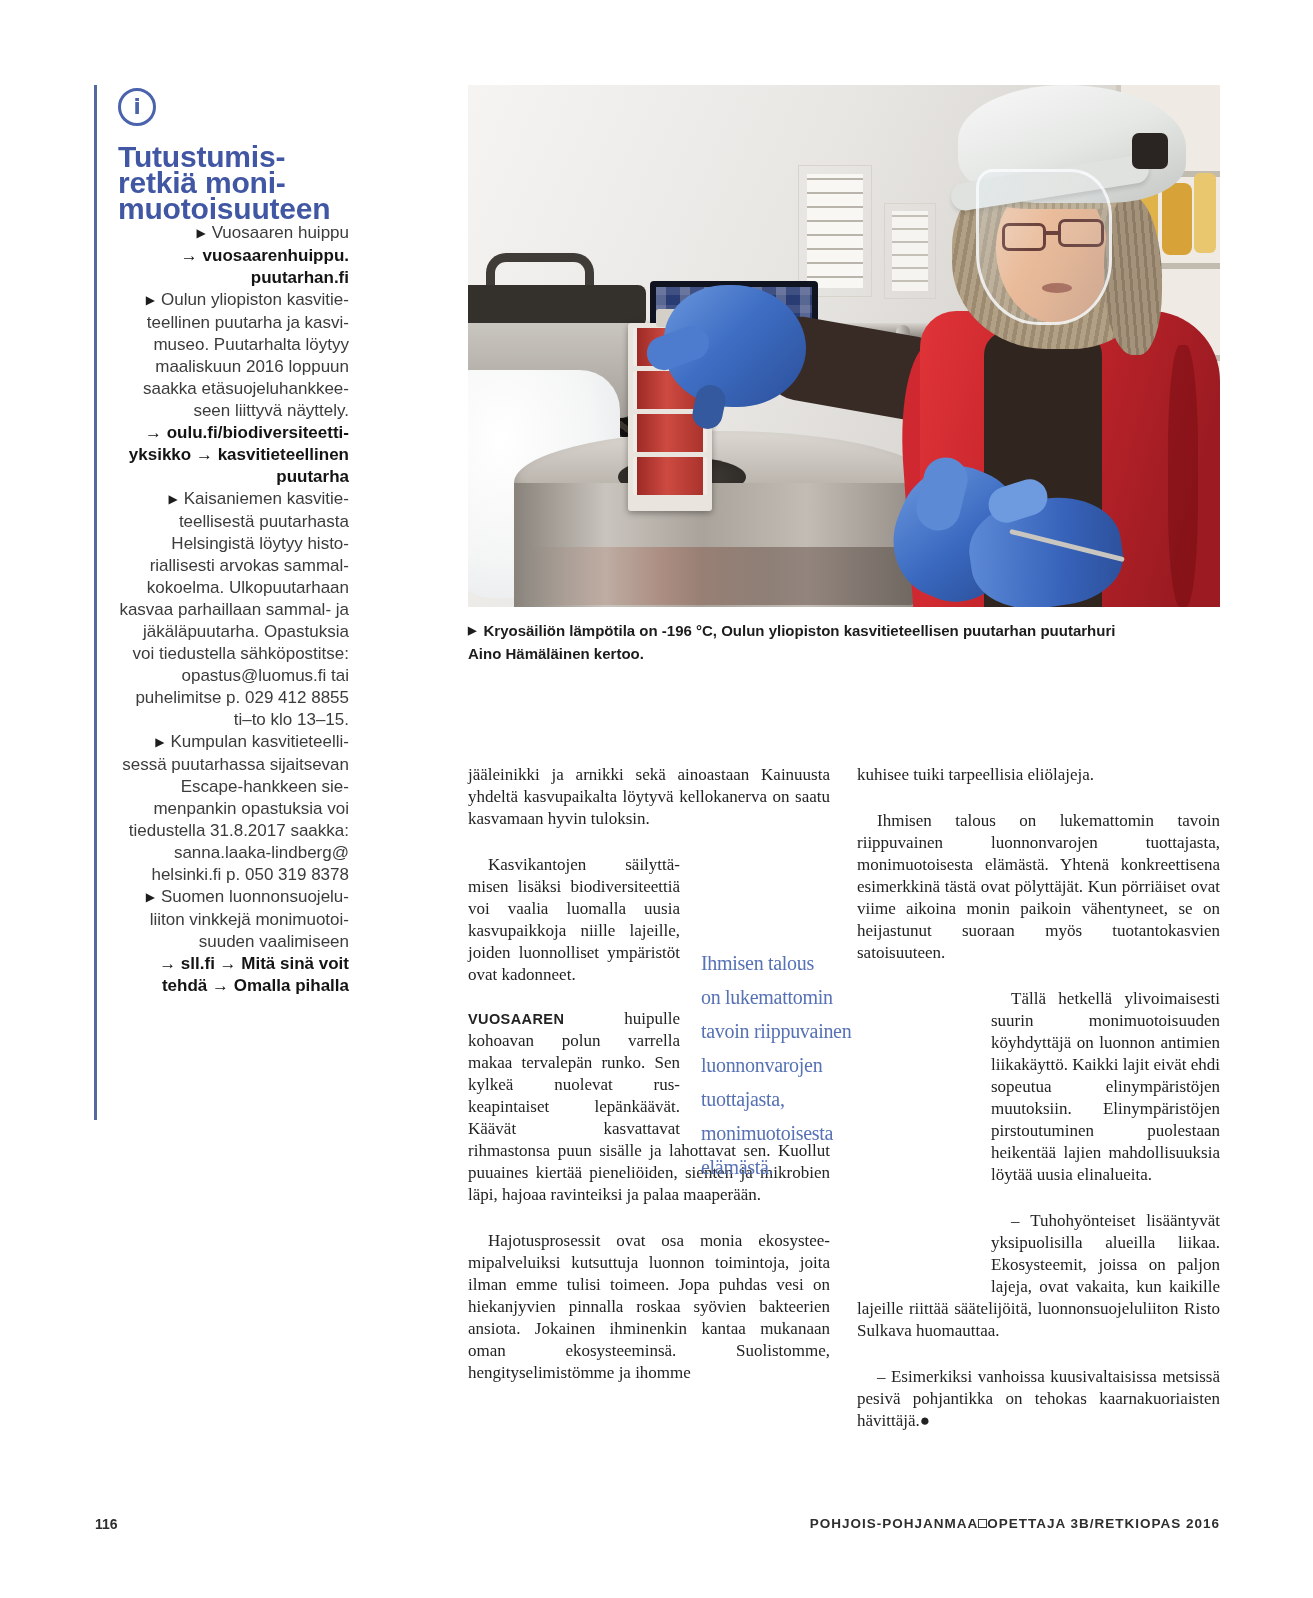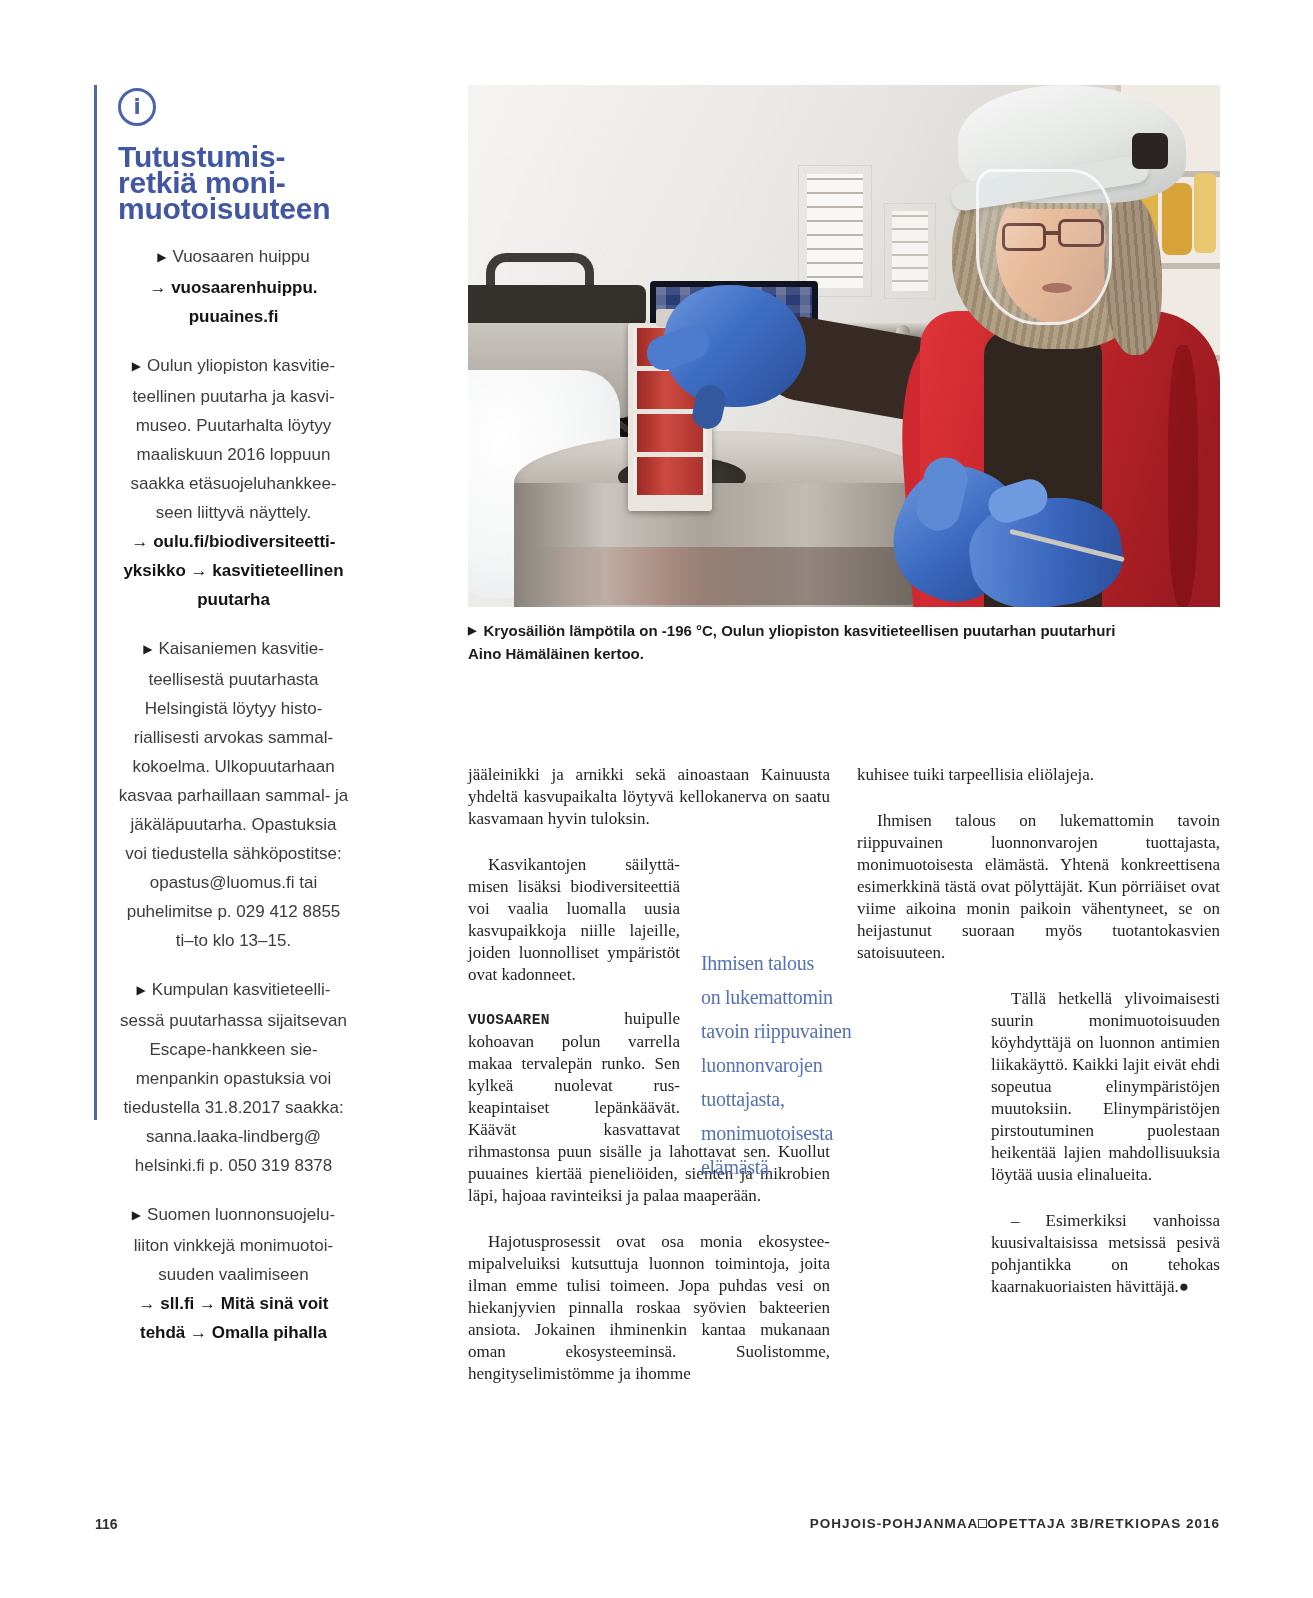--- a/index.html
+++ b/index.html
@@ -8,22 +8,22 @@
           font-family:"Liberation Sans", sans-serif; }
 
   
   .accent-rule { position:absolute; left:94px; top:85px; width:3px; height:1035px; background:#53689f; }
   .sidebar { position:absolute; left:118px; top:88px; width:231px; }
   .info-icon { width:38px; height:38px; border:3px solid #4a63ac; border-radius:50%;
                display:flex; align-items:center; justify-content:center;
                color:#4a63ac; font-size:21px; font-weight:600; font-family:"DejaVu Sans", sans-serif; }
   .sb-heading { margin-top:18px; font-size:30px; line-height:26px; font-weight:bold;
                 color:#4157a3; white-space:pre-line; letter-spacing:-0.2px; }
-  .sb-item { margin-top:20px; font-size:17px; line-height:29px; color:#3c3c3c;
-             text-align:center; hyphens:manual; }
+  .sb-item { font-size:17px; line-height:22px; color:#3c3c3c;
+             text-align:right; hyphens:manual; }
   .sb-bullet { font-size:12px; color:#1d1d1d; margin-right:6px; position:relative; top:-1px; }
   .sb-link { display:block; font-weight:bold; color:#141414; white-space:pre-line; }
   .sb-item .sb-text { display:inline; }
 
   
   .photo { position:absolute; left:468px; top:85px; width:752px; height:522px; overflow:hidden; background:#ddd; }
   .photo div { position:absolute; }
   .ph-wall { inset:0; background:linear-gradient(115deg,#f5f4f2 0%,#e8e6e3 40%,#d4d1cc 75%,#c8c4be 100%); }
   .ph-shelf { left:648px; top:0; width:104px; height:522px; background:#efebe4; border-left:5px solid #cfc9bf;
               background-image:repeating-linear-gradient(180deg, rgba(0,0,0,0) 0 86px, #c2bbb0 86px 92px); }
@@ -122,21 +122,21 @@
 
   
   .article { position:absolute; left:468px; top:740px; width:752px; height:730px;
              font-family:"Liberation Serif","DejaVu Serif", serif; font-size:17px; line-height:22px; color:#232323; }
   .col { position:absolute; top:0; }
   .col-left  { left:0; width:362px; }
   .col-right { left:389px; width:363px; }
   .article p { text-align:justify; hyphens:manual;margin-top:24px; }
   .article p.ind { text-indent:20px; }
   .article p.lead-para { margin-top:22px; }
-  .lead-in { font-family:Liberation Mono, monospace; font-weight:bold; font-size:14.5px; letter-spacing:.4px; }
+  .lead-in { font-family:Liberation Sans, sans-serif; font-weight:bold; font-size:14.5px; letter-spacing:.4px; }
   .intrude-r { float:right; width:150px; height:270px; }
   .intrude-l { float:left;  width:134px; height:292px; }
   .pull-quote { position:absolute; left:233px; top:206px; width:268px;
                 font-family:Liberation Serif, serif; font-size:20px; line-height:34px;
                 color:#5671b4; white-space:pre-line; letter-spacing:-0.3px; }
 
   
   .page-number { position:absolute; left:95px; top:1516px; font-size:14px; font-weight:bold; color:#2e2e2e; }
   .footer-right { position:absolute; right:93px; top:1516px; display:flex; align-items:center; 
                   font-size:13.5px; font-weight:bold; letter-spacing:1px; color:#2e2e2e; }
@@ -151,21 +151,21 @@
 
   <div class="sidebar">
     <div class="info-icon">i</div>
     <div class="sb-heading">Tutustumis-
 retkiä moni-
 muotoisuuteen</div>
 
     <div class="sb-item">
       <span class="sb-bullet">▶</span><span class="sb-text">Vuosaaren huippu</span>
       <span class="sb-link">→ vuosaarenhuippu.
-puuaines.fi</span>
+puutarhan.fi</span>
     </div>
     <div class="sb-item">
       <span class="sb-bullet">▶</span><span class="sb-text">Oulun yliopiston kasvitie­teellinen puutarha ja kasvi­museo. Puutarhalta löytyy maaliskuun 2016 loppuun saakka etäsuojeluhankkee­seen liittyvä näyttely.</span>
       <span class="sb-link">→ oulu.fi/biodiversiteetti­yksikko → kasvitieteelli­nen puutarha</span>
     </div>
     <div class="sb-item">
       <span class="sb-bullet">▶</span><span class="sb-text">Kaisaniemen kasvitie­teellisestä puutarhasta Helsingistä löytyy histo­riallisesti arvokas sammal­kokoelma. Ulkopuutar­haan kasvaa parhaillaan sammal- ja jäkäläpuutarha. Opastuksia voi tiedustella sähköpostitse: opastus@​luomus.fi tai puhelimit­se p. 029 412 8855 ti–to klo 13–15.</span>
     </div>
     <div class="sb-item">
       <span class="sb-bullet">▶</span><span class="sb-text">Kumpulan kasvitieteelli­sessä puutarhassa sijaitse­van Escape-hankkeen sie­menpankin opastuksia voi tiedustella 31.8.2017 saak­ka: sanna.laaka-lindberg@​helsinki.fi p. 050 319 8378</span>
@@ -247,20 +247,21 @@
     <div class="col col-left">
       <p>jääleinikki ja arnikki sekä ainoastaan Kainuus­ta yhdeltä kasvupaikalta löytyvä kellokanerva on saatu kasvamaan hyvin tuloksin.</p>
       <p class="ind"><span class="intrude-r"></span><span>Kasvikantojen säilyttä­misen lisäksi biodiversi­teettiä voi vaalia luomalla uusia kasvupaikkoja niille lajeille, joiden luonnolliset ympäristöt ovat kadon­neet.</span></p>
       <p class="lead-para"><span class="lead-in">VUOSAAREN</span><span> huipulle kohoavan polun varrella makaa tervalepän runko. Sen kylkeä nuolevat rus­keapintaiset lepänkäävät. Käävät kasvattavat rihmastonsa puun sisälle ja lahottavat sen. Kuollut puuaines kiertää pieneliöiden, sienten ja mikrobien läpi, hajoaa ravinteiksi ja palaa maaperään.</span></p>
       <p class="ind">Hajotusprosessit ovat osa monia ekosystee­mipalveluiksi kutsuttuja luonnon toimintoja, joita ilman emme tulisi toimeen. Jopa puhdas vesi on hiekanjyvien pinnalla roskaa syövien bakteerien ansiota. Jokainen ihminenkin kantaa mukanaan oman ekosysteeminsä. Suo­listomme, hengityselimistömme ja ihomme</p>
     </div>
     <div class="col col-right">
       <p>kuhisee tuiki tarpeellisia eliölajeja.</p>
       <p class="ind">Ihmisen talous on lukemattomin tavoin riippuvainen luonnonvarojen tuottajasta, monimuotoisesta elämästä. Yhtenä konkreet­tisena esimerkkinä tästä ovat pölyttäjät. Kun pörriäiset ovat viime aikoina monin paikoin vähentyneet, se on heijastunut suoraan myös tuotantokasvien satoisuuteen.</p>
       <p class="ind"><span class="intrude-l"></span><span>Tällä hetkellä ylivoi­maisesti suurin monimuo­toisuuden köyhdyttäjä on luonnon antimien liika­käyttö. Kaikki lajit eivät ehdi sopeutua elinympäris­töjen muutoksiin. Elinym­päristöjen pirstoutuminen puolestaan heikentää lajien mahdollisuuksia löytää uusia elinalueita.</span></p>
+      <p class="ind">– Tuhohyönteiset lisääntyvät yksipuolisilla alueilla liikaa. Ekosysteemit, joissa on paljon lajeja, ovat vakaita, kun kaikille lajeille riittää säätelijöitä, luonnonsuojeluliiton Risto Sulka­va huomauttaa.</p>
       <p class="ind">– Esimerkiksi vanhoissa kuusivaltaisis­sa metsissä pesivä pohjantikka on tehokas kaarnakuoriaisten hävittäjä.●</p>
     </div>
     <div class="pull-quote">Ihmisen talous
 on lukemattomin
 tavoin riippuvainen
 luonnonvarojen
 tuottajasta,
 monimuotoisesta
 elämästä.</div>
   </div>

